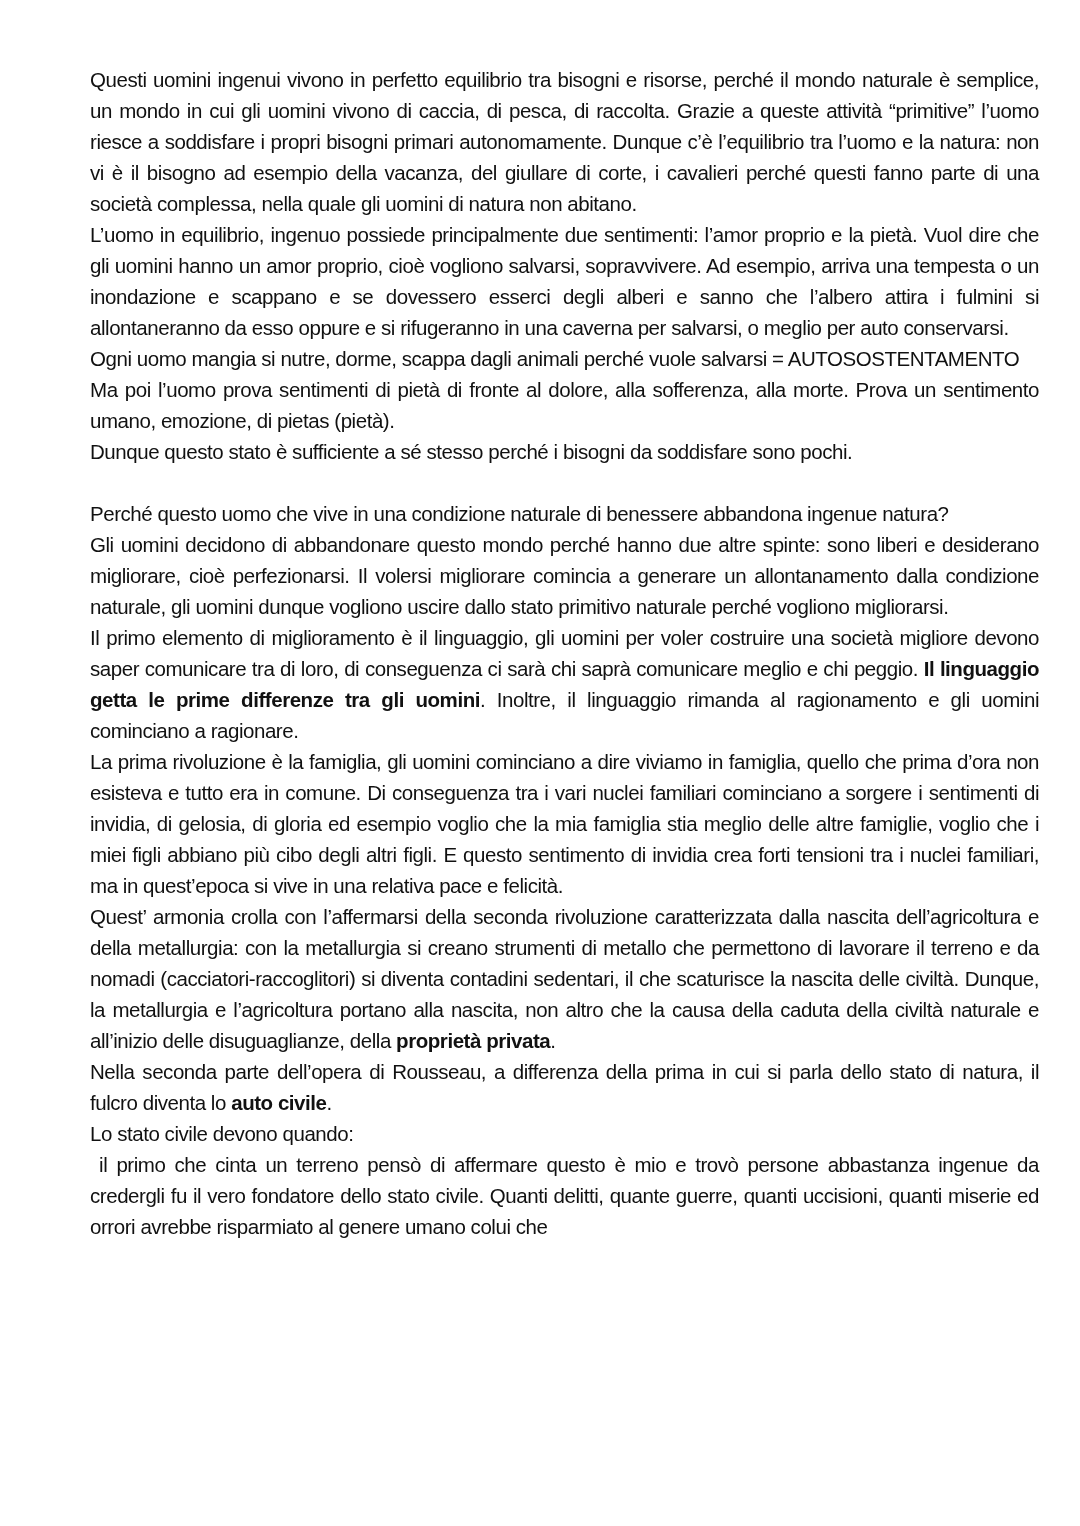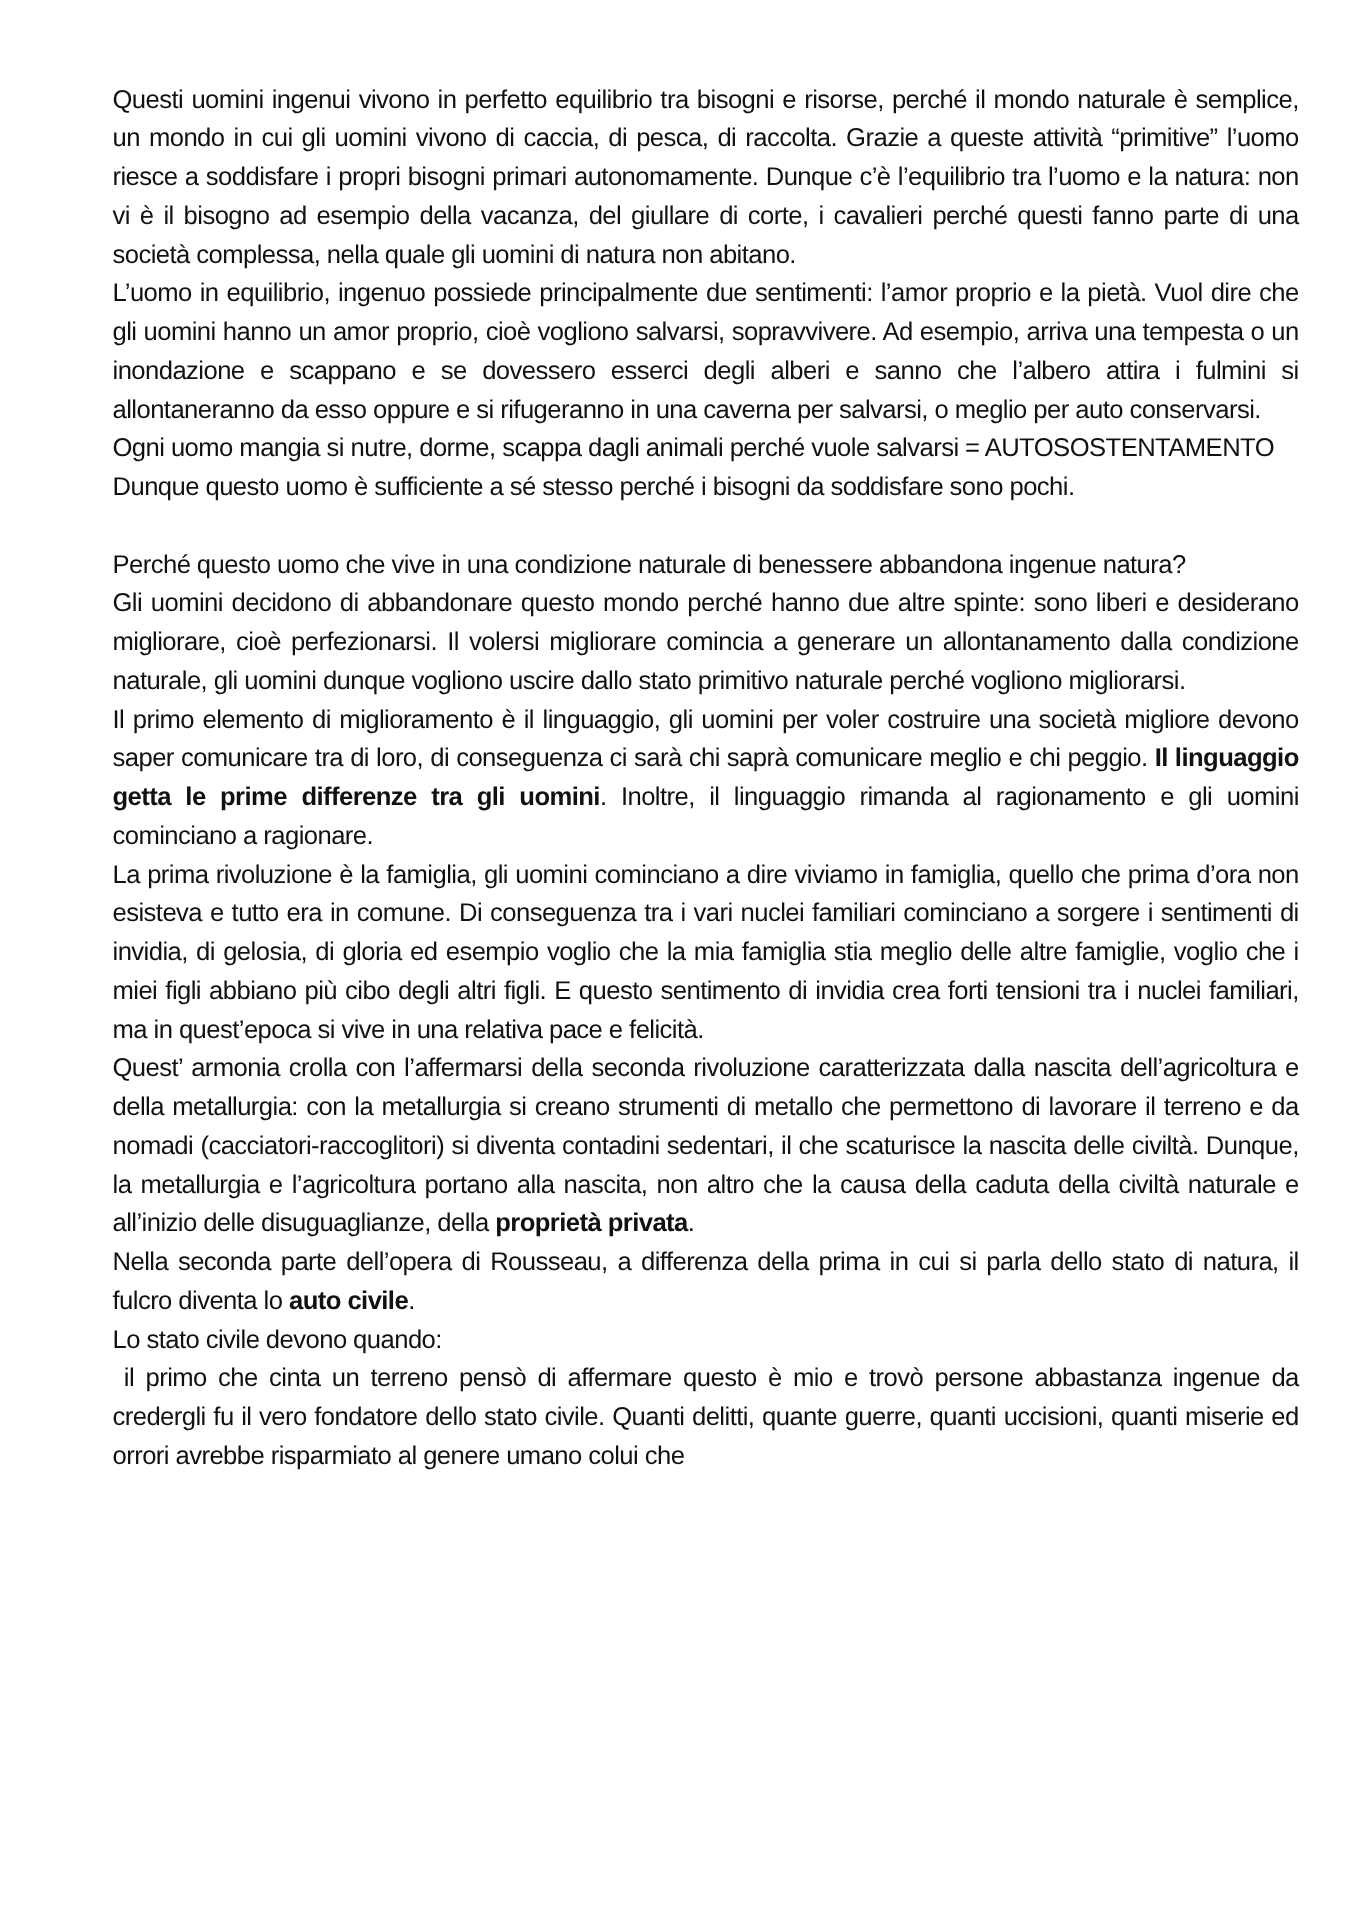--- a/index.html
+++ b/index.html
@@ -42,21 +42,22 @@
       white-space: pre;
     }
   </style>
 </head>
 <body>
 
 <div class="page">
   <p class="para">Questi uomini ingenui vivono in perfetto equilibrio tra bisogni e risorse, perché il mondo naturale è semplice, un mondo in cui gli uomini vivono di caccia, di pesca, di raccolta. Grazie a queste attività “primitive” l’uomo riesce a soddisfare i propri bisogni primari autonomamente. Dunque c’è l’equilibrio tra l’uomo e la natura: non vi è il bisogno ad esempio della vacanza, del giullare di corte, i cavalieri perché questi fanno parte di una società complessa, nella quale gli uomini di natura non abitano.</p>
   <p class="para">L’uomo in equilibrio, ingenuo possiede principalmente due sentimenti: l’amor proprio e la pietà. Vuol dire che gli uomini hanno un amor proprio, cioè vogliono salvarsi, sopravvivere. Ad esempio, arriva una tempesta o un inondazione e scappano e se dovessero esserci degli alberi e sanno che l’albero attira i fulmini si allontaneranno da esso oppure e si rifugeranno in una caverna per salvarsi, o meglio per auto conservarsi.</p>
   <p class="para">Ogni uomo mangia si nutre, dorme, scappa dagli animali perché vuole salvarsi = AUTOSOSTENTAMENTO</p>
-  <p class="para">Dunque questo uomo è sufficiente a sé stesso perché i bisogni da soddisfare sono pochi.</p>
+  <p class="para">Ma poi l’uomo prova sentimenti di pietà di fronte al dolore, alla sofferenza, alla morte. Prova un sentimento umano, emozione, di pietas (pietà).</p>
+  <p class="para">Dunque questo stato è sufficiente a sé stesso perché i bisogni da soddisfare sono pochi.</p>
   <div class="blank"></div>
   <p class="para">Perché questo uomo che vive in una condizione naturale di benessere abbandona ingenue natura?</p>
   <p class="para">Gli uomini decidono di abbandonare questo mondo perché hanno due altre spinte: sono liberi e desiderano migliorare, cioè perfezionarsi. Il volersi migliorare comincia a generare un allontanamento dalla condizione naturale, gli uomini dunque vogliono uscire dallo stato primitivo naturale perché vogliono migliorarsi.</p>
   <p class="para"><span>Il primo elemento di miglioramento è il linguaggio, gli uomini per voler costruire una società migliore devono saper comunicare tra di loro, di conseguenza ci sarà chi saprà comunicare meglio e chi peggio. </span><span class="b">Il linguaggio getta le prime differenze tra gli uomini</span><span>. Inoltre, il linguaggio rimanda al ragionamento e gli uomini cominciano a ragionare.</span></p>
   <p class="para">La prima rivoluzione è la famiglia, gli uomini cominciano a dire viviamo in famiglia, quello che prima d’ora non esisteva e tutto era in comune. Di conseguenza tra i vari nuclei familiari cominciano a sorgere i sentimenti di invidia, di gelosia, di gloria ed esempio voglio che la mia famiglia stia meglio delle altre famiglie, voglio che i miei figli abbiano più cibo degli altri figli. E questo sentimento di invidia crea forti tensioni tra i nuclei familiari, ma in quest’epoca si vive in una relativa pace e felicità.</p>
   <p class="para"><span>Quest’ armonia crolla con l’affermarsi della seconda rivoluzione caratterizzata dalla nascita dell’agricoltura e della metallurgia: con la metallurgia si creano strumenti di metallo che permettono di lavorare il terreno e da nomadi (cacciatori-raccoglitori) si diventa contadini sedentari, il che scaturisce la nascita delle civiltà.  Dunque, la metallurgia e l’agricoltura portano alla nascita, non altro che la causa della caduta della civiltà naturale e all’inizio delle disuguaglianze, della </span><span class="b">proprietà privata</span><span>.</span></p>
   <p class="para"><span>Nella seconda parte dell’opera di Rousseau, a differenza della prima in cui si parla dello stato di natura, il fulcro diventa lo </span><span class="b">auto civile</span><span>.</span></p>
   <p class="para">Lo stato civile devono quando:</p>
   <p class="para indent-space"><span>il primo che cinta un terreno pensò di affermare questo è mio e trovò persone abbastanza ingenue da credergli fu il vero fondatore dello stato civile. Quanti delitti, quante guerre, quanti uccisioni, quanti miserie ed orrori avrebbe risparmiato al genere umano colui che</span></p>
 </div>

